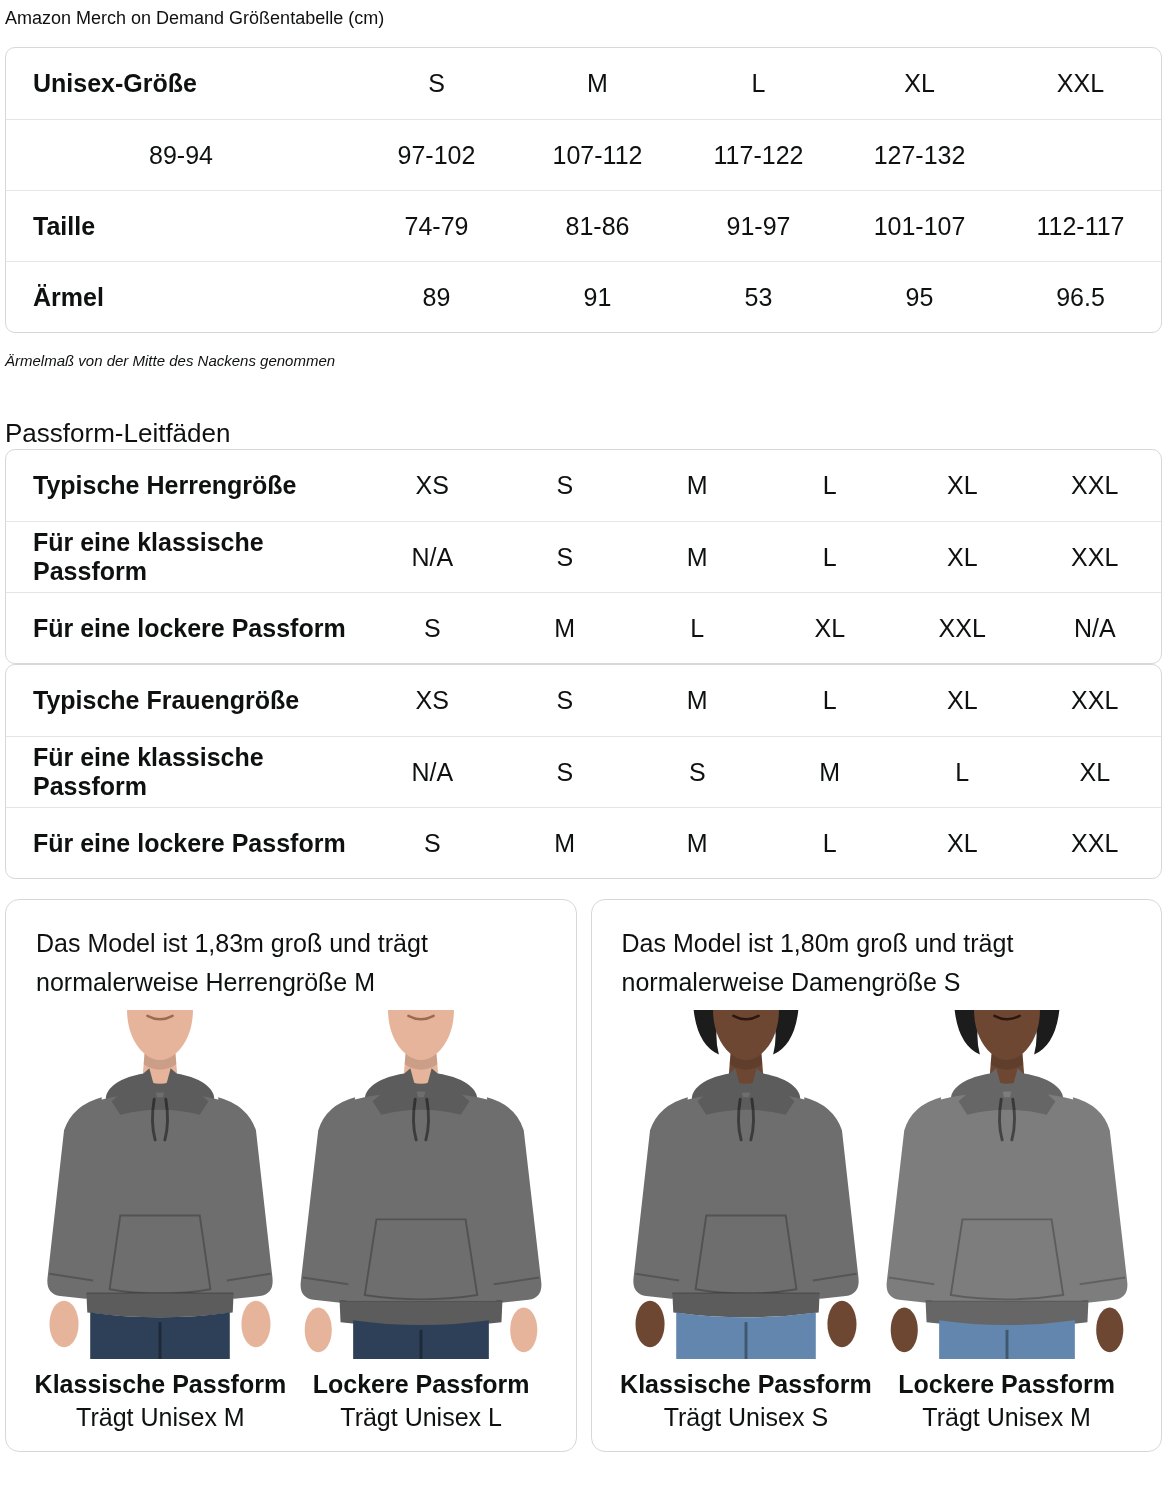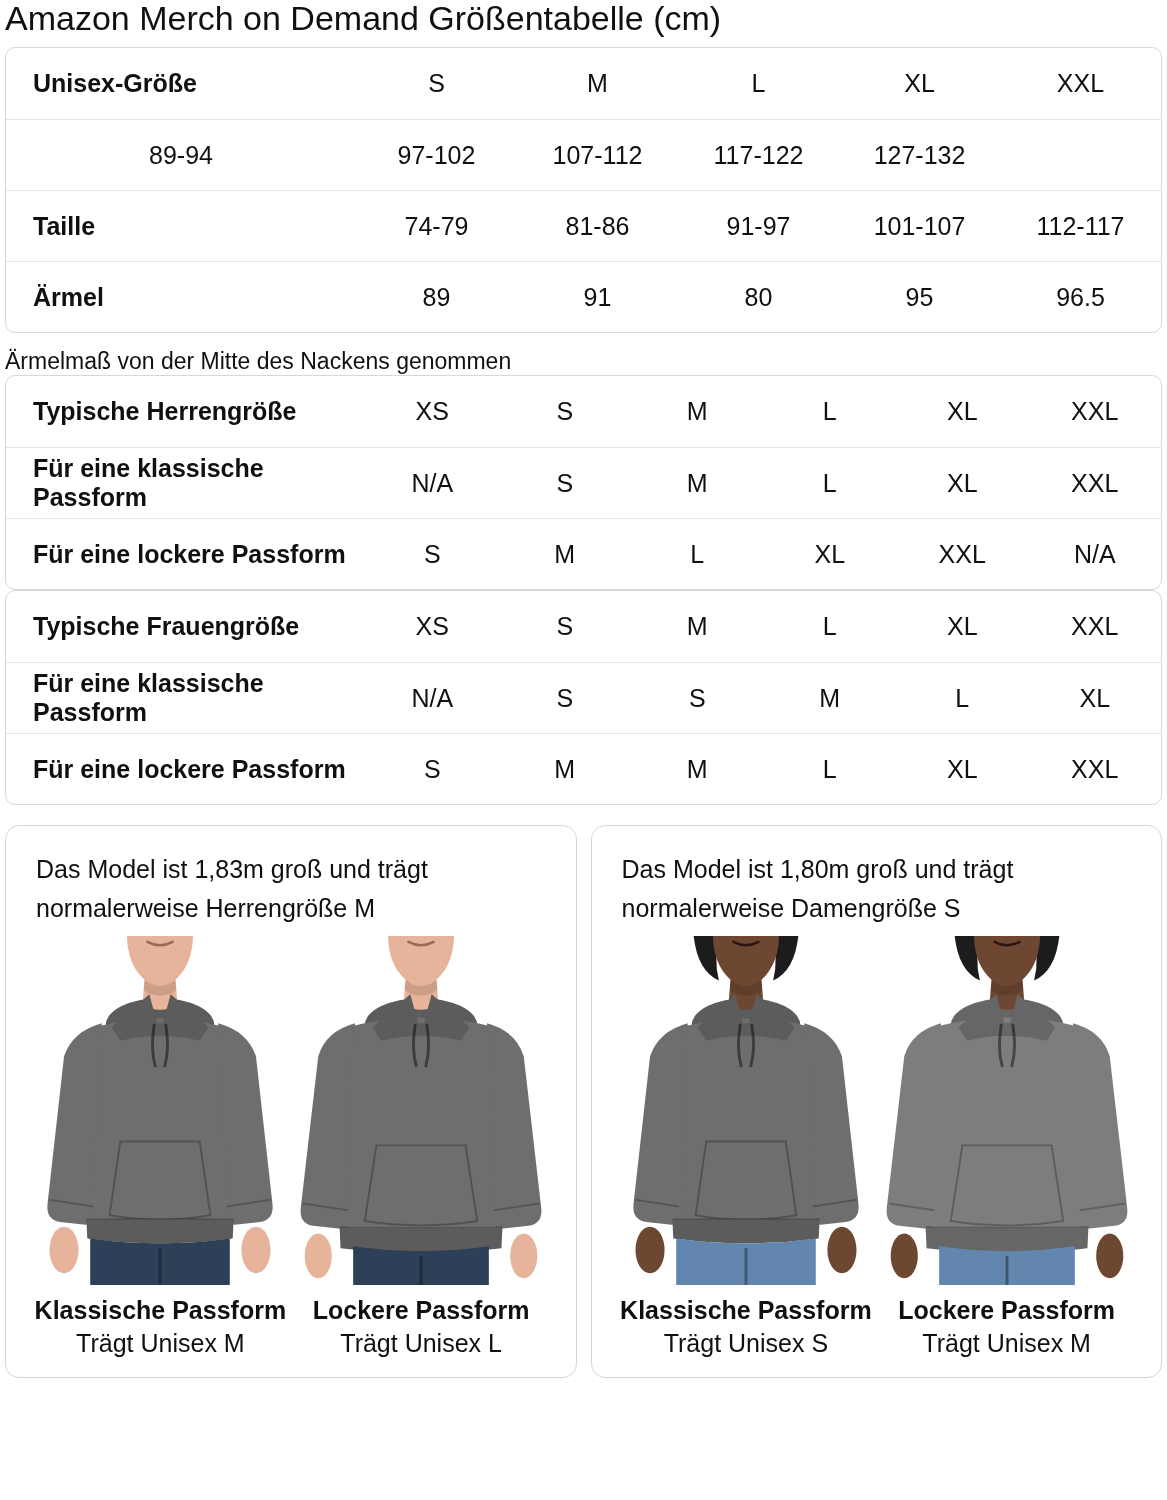--- a/index.html
+++ b/index.html
@@ -18,21 +18,21 @@
   *{box-sizing:border-box;}
   html,body{margin:0;padding:0;}
   body{
     width:1167px;
     background:#fff;
     color:var(--text);
     font-family:"Liberation Sans", sans-serif;
   }
   .page{padding:2px 5px 8px 5px;}
   .page-title{
-    font-size:34px;
+    font-size:18px;
     font-weight:400;
     margin:0 0 0 0;
     line-height:32px;
   }
   .tbl{
     border:1px solid var(--table-border);
     border-radius:10px;
     background:#fff;
     overflow:hidden;
   }
@@ -48,23 +48,24 @@
   .tbl-label{
     font-weight:700;
     font-size:25px;
     padding-left:27px;
   }
   .tbl-val{
     font-size:25px;
     text-align:center;
   }
   .note{
-    font-size:23px;
+    font-size:15px;
     margin:14px 0 0 0;
     line-height:28px;
+    font-style:italic;
   }
   .section-title{
     font-size:26px;
     font-weight:400;
     margin:42px 0 0 0;
     line-height:32px;
   }
   .tbl-men{}
   .tbl-women{}
   .cards{
@@ -190,28 +191,29 @@
       <div class="tbl-val">74-79</div>
       <div class="tbl-val">81-86</div>
       <div class="tbl-val">91-97</div>
       <div class="tbl-val">101-107</div>
       <div class="tbl-val">112-117</div>
     </div>
     <div class="tbl-row">
       <div class="tbl-label">Ärmel</div>
       <div class="tbl-val">89</div>
       <div class="tbl-val">91</div>
-      <div class="tbl-val">80</div>
+      <div class="tbl-val">53</div>
       <div class="tbl-val">95</div>
       <div class="tbl-val">96.5</div>
     </div>
   </section>
 
   <p class="note">Ärmelmaß von der Mitte des Nackens genommen</p>
 
+  <h2 class="section-title">Passform-Leitfäden</h2>
 
   <section class="tbl tbl-fit tbl-men">
     <div class="tbl-row">
       <div class="tbl-label">Typische Herrengröße</div>
       <div class="tbl-val">XS</div>
       <div class="tbl-val">S</div>
       <div class="tbl-val">M</div>
       <div class="tbl-val">L</div>
       <div class="tbl-val">XL</div>
       <div class="tbl-val">XXL</div>

